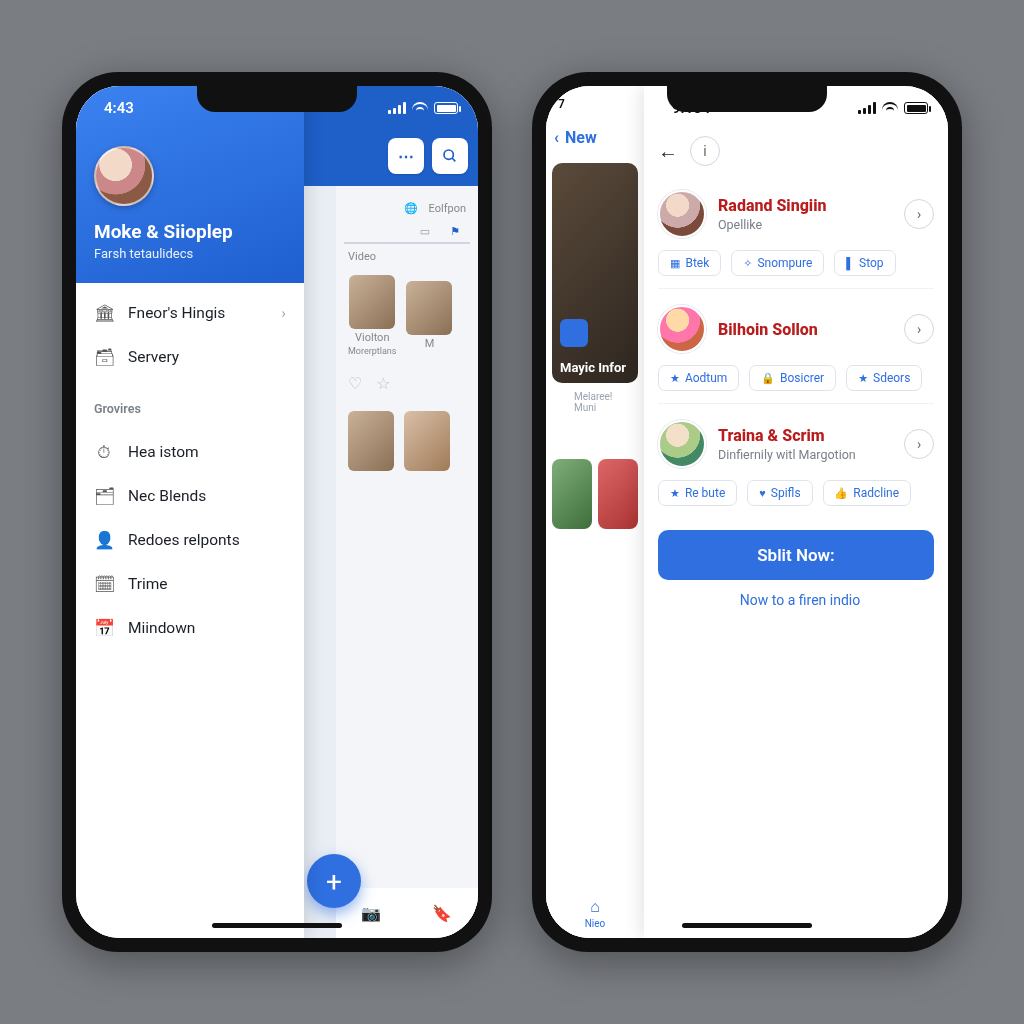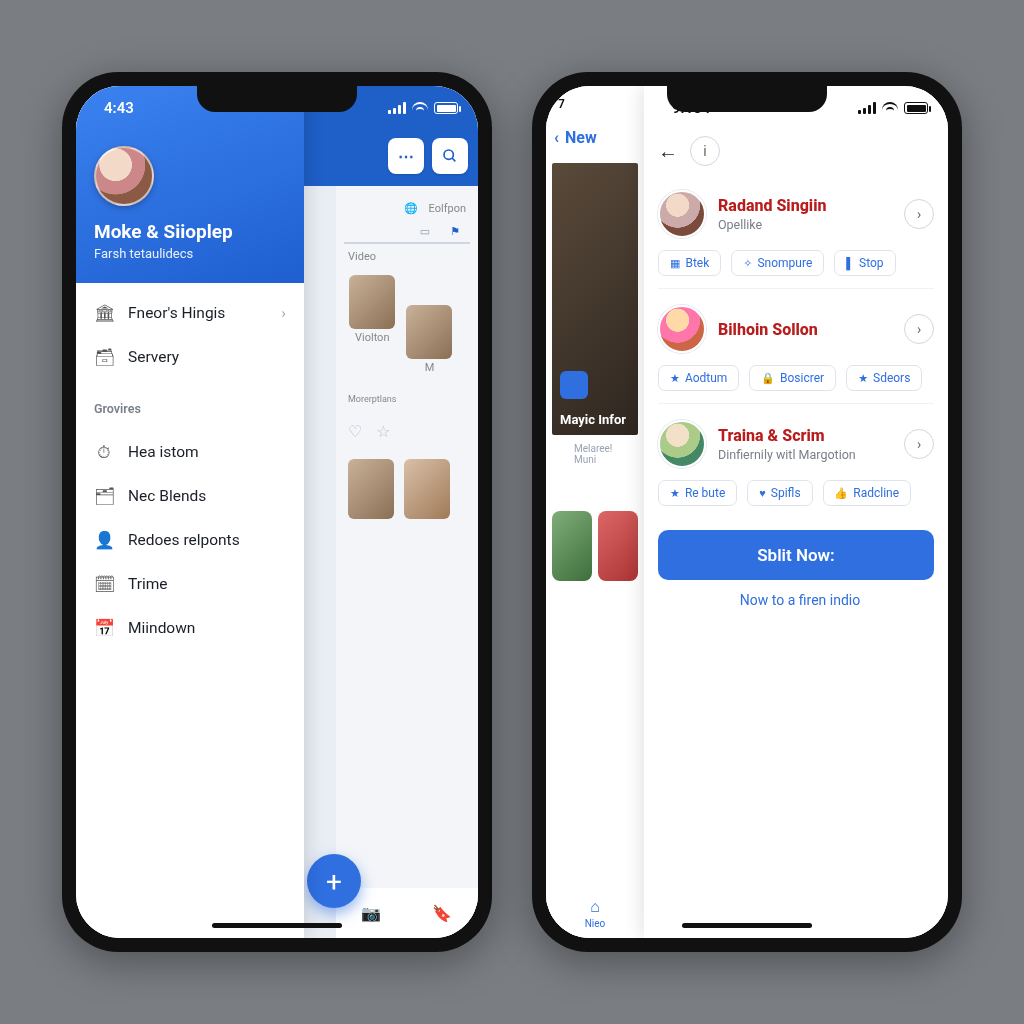--- a/index.html
+++ b/index.html
@@ -125,23 +125,23 @@
   .p2-left{
     position:absolute;top:0;left:0;width:98px;bottom:0;
     background:#fff;
   }
   .p2-left .statusbar{padding-left:12px;font-size:12px;}
   .p2-left-head{
     display:flex;align-items:center;gap:6px;color:#2f6fe0;font-weight:700;
     padding:6px 8px 10px;font-size:16px;
   }
   .p2-feedcard{
-    margin:6px; border-radius:2px; overflow:hidden;
+    margin:6px; border-radius:10px; overflow:hidden;
     background:linear-gradient(135deg,#5a4a3a,#2e2620);
-    height:272px; position:relative; color:#fff; font-size:13px;padding-left:32px;
+    height:220px; position:relative; color:#fff; font-size:13px;padding-left:32px;
   }
   .p2-feedcard .cap{position:absolute;left:8px;bottom:8px;font-weight:700;}
   .p2-grid{ margin:44px 6px 0; display:flex; gap:6px;}
   .p2-grid div{flex:1;height:70px;border-radius:8px;background:linear-gradient(135deg,#7fae7a,#3e6e3a);}
   .p2-grid div:nth-child(2){background:linear-gradient(135deg,#d66,#a33);}
   .p2-tabbar{
     position:absolute;bottom:0;left:0;width:98px;height:50px;background:#fff;
     display:flex;align-items:center;justify-content:center;color:#2f6fe0;font-size:10px;flex-direction:column;gap:2px;
   }
 
@@ -213,21 +213,21 @@
           <span>▭</span>
           <span class="act">⚑</span>
         </div>
         <div class="feed-row">
             <span>Video</span>
           </div>
         <div class="feed-row" style="gap:10px;">
           <div style="display:flex;flex-direction:column;align-items:center;gap:2px;">
             <div class="thumb"></div>
             <span>Violton</span>
-            <span style="font-size:9px;margin-top:48px;">Morerptlans</span>
+            <span style="font-size:9px;">Morerptlans</span>
           </div>
           <div style="display:flex;flex-direction:column;align-items:center;gap:2px;">
             <div class="thumb"></div>
             <span>M</span>
           </div>
         </div>
         <div class="feed-row" style="gap:14px;color:#b7bfcf;font-size:16px;margin-top:6px;">
           <span>♡</span>
           <span>☆</span>
         </div>

